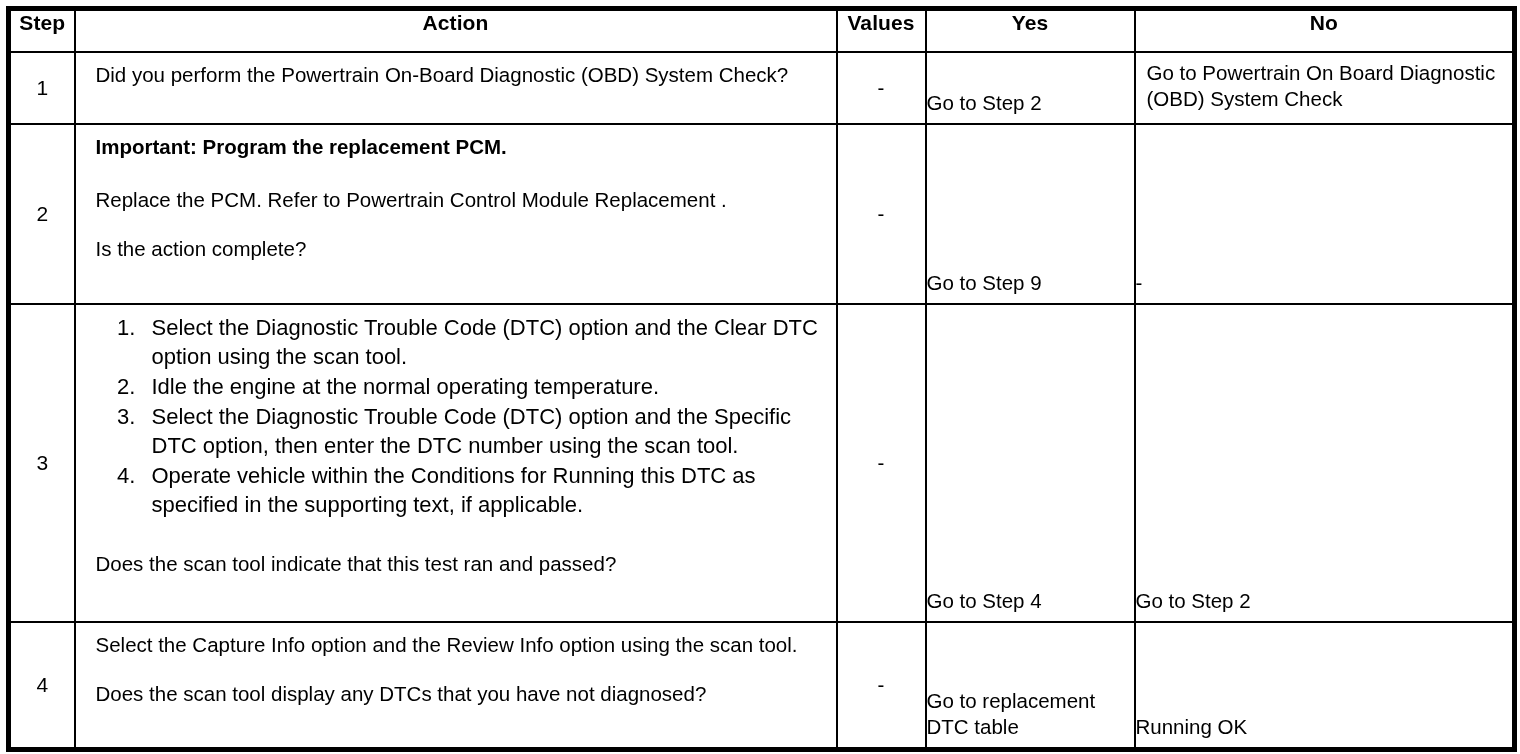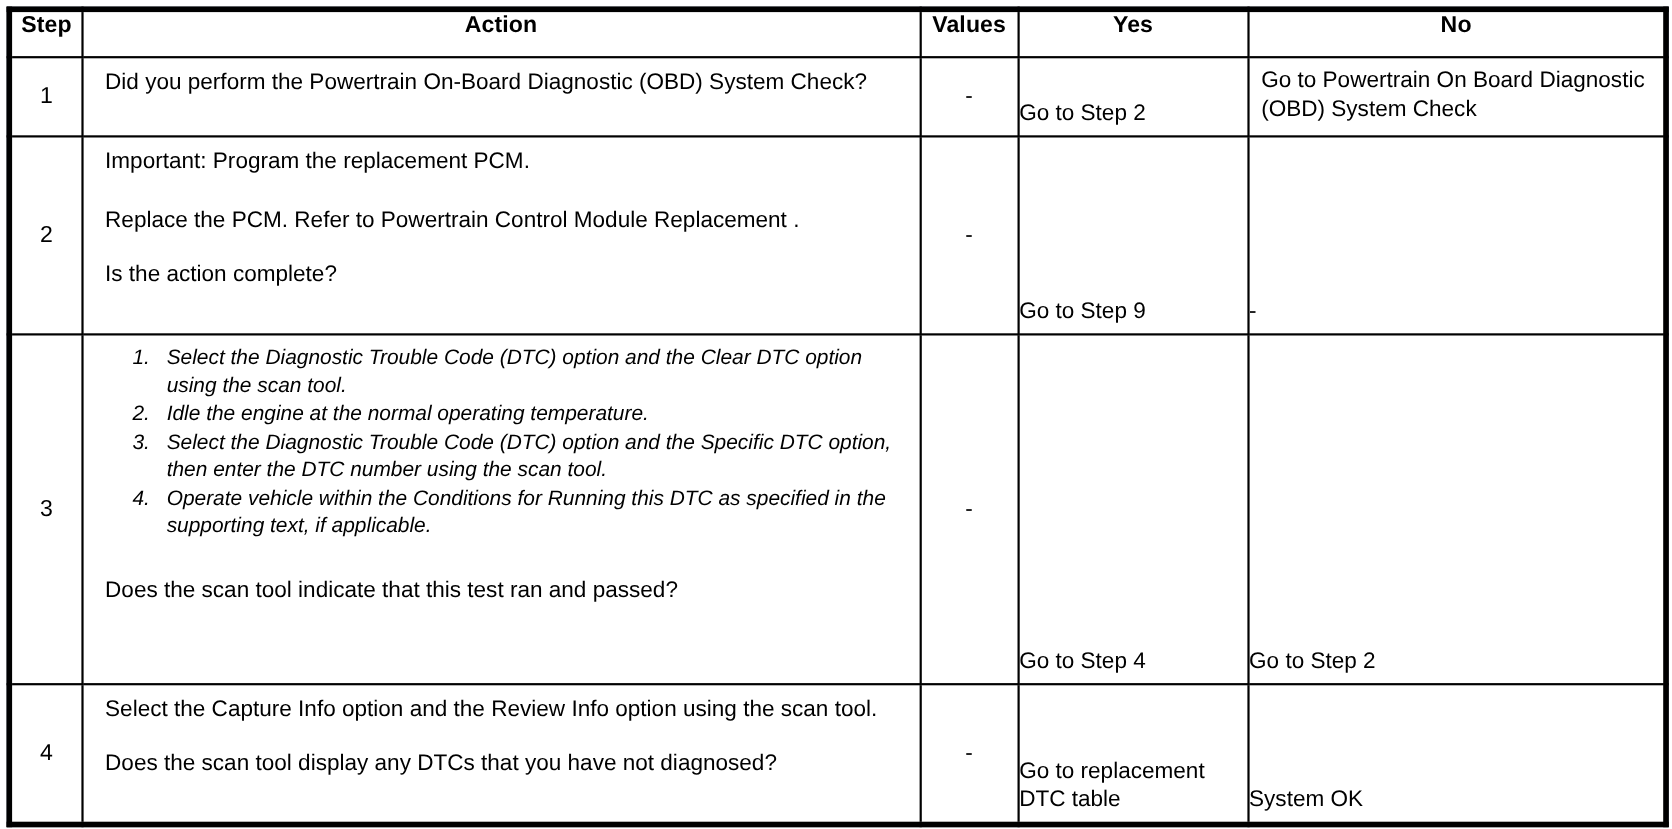--- a/index.html
+++ b/index.html
@@ -22,21 +22,21 @@
     background: #ffffff;
     box-sizing: border-box;
     padding: 6px 8px 10px 6px;
   }
 
   table.diag {
     border-collapse: collapse;
     table-layout: fixed;
     width: 1506px;
     border: 5px solid #000000;
-    background: #0f172a;
+    background: #a3a3a3;
   }
 
   table.diag td,
   table.diag th {
     border: 2px solid #000000;
     padding: 0;
     vertical-align: top;
     background: #ffffff;
   }
 
@@ -85,34 +85,33 @@
   .answer.pb   { padding-bottom: 7px; }
   .answer.pt   { padding-top: 7px; }
 
   .dash {
     text-align: center;
     width: 100%;
     font-size: 20.5px;
   }
 
   .bold-line {
-    font-weight: normal;
+    font-weight: bold;
   }
 
   .gap-lg { height: 26px; }
   .gap-md { height: 22px; }
   .gap-xl { height: 30px; }
 
   
   ol.steps {
     margin: 0;
     padding: 0 0 0 46px;
-    font-size: 19px;
+    font-size: 22px;
     line-height: 1.32;
-    font-style: italic;
   }
   ol.steps > li {
     padding-left: 10px;
     margin: 0 0 1px 0;
   }
 
   
   tr.r1 td { height: 70px; }
   tr.r2 td { height: 178px; }
   tr.r3 td { height: 316px; }
@@ -257,21 +256,21 @@
             <div class="dash">-</div>
           </div>
         </td>
         <td>
           <div class="cell bottom">
             <div class="answer pb">Go to replacement DTC table</div>
           </div>
         </td>
         <td>
           <div class="cell bottom">
-            <div class="answer pb">System OK</div>
+            <div class="answer pb">Running OK</div>
           </div>
         </td>
       </tr>
 
     </tbody>
   </table>
 
 </div>
 
 </body></html>

